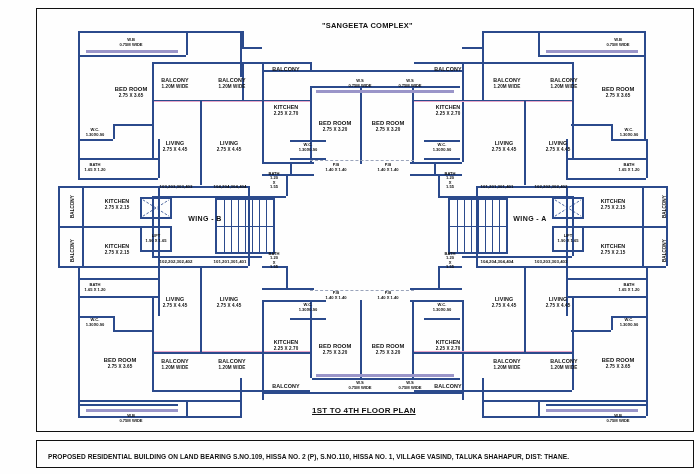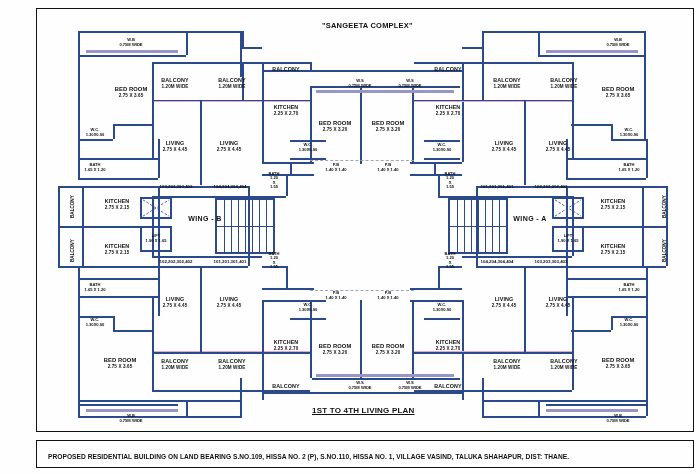--- a/index.html
+++ b/index.html
@@ -44,21 +44,21 @@
 </style>
 </head>
 <body>
 
 <div id="sheet">
 
   <div class="frame" id="outer-frame"></div>
   <div class="frame" id="title-block"></div>
 
   <div class="ttl" id="proj-title">"SANGEETA COMPLEX"</div>
-  <div class="ttl" id="plan-title">1ST TO 4TH LIVING  PLAN</div>
+  <div class="ttl" id="plan-title">1ST TO 4TH FLOOR  PLAN</div>
   <div class="ttl" id="tb-text">PROPOSED RESIDENTIAL BUILDING  ON LAND BEARING S.NO.109, HISSA NO. 2 (P), S.NO.110, HISSA NO. 1, VILLAGE VASIND, TALUKA SHAHAPUR, DIST: THANE.</div>
 
   <div id="walls">
 
     <div class="w wh" style="left:78px;  top:31px;  width:164px;"></div>
     <div class="w wv" style="left:78px;  top:31px;  height:110px;"></div>
     <div class="w wh" style="left:78px;  top:55px;  width:108px;"></div>
     <div class="w wv" style="left:186px; top:31px;  height:24px;"></div>
     <div class="w wv" style="left:240px; top:31px;  height:46px;"></div>
     <div class="w wh" style="left:78px;  top:139px; width:35px;"></div>

